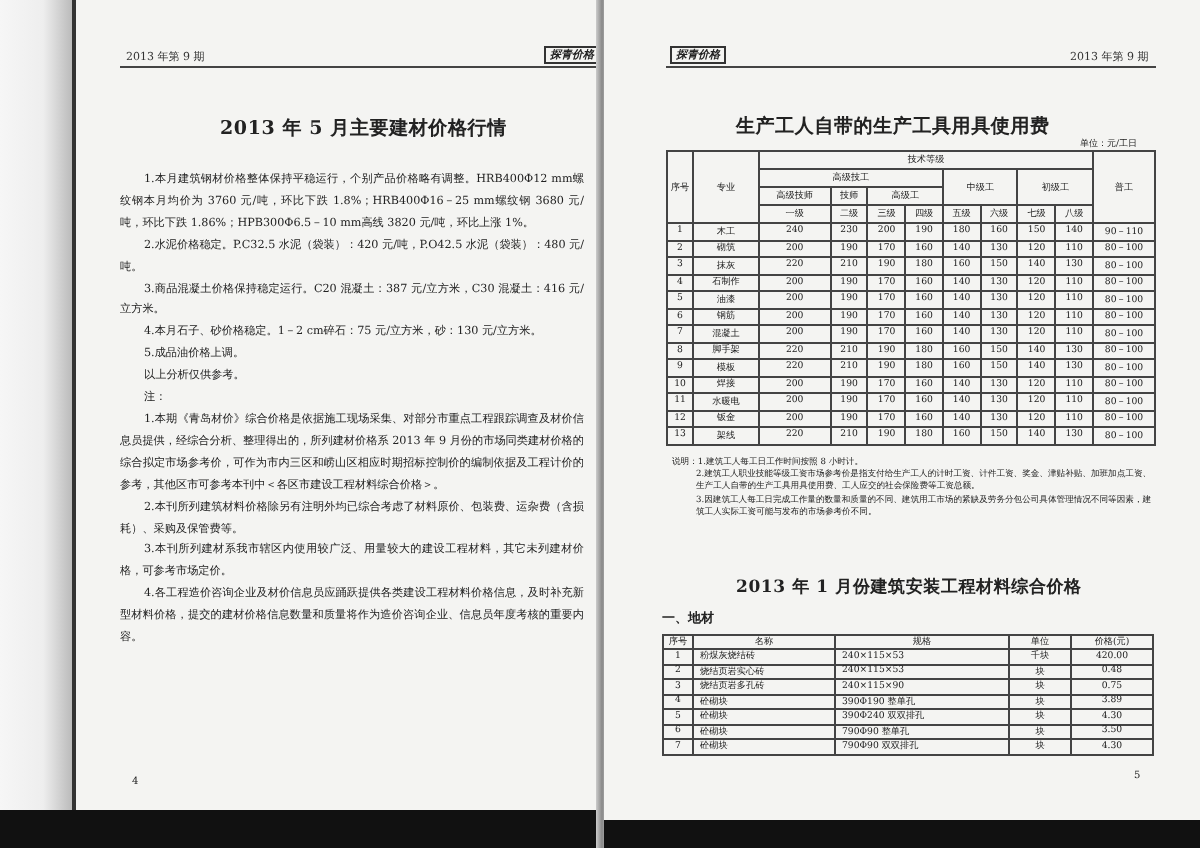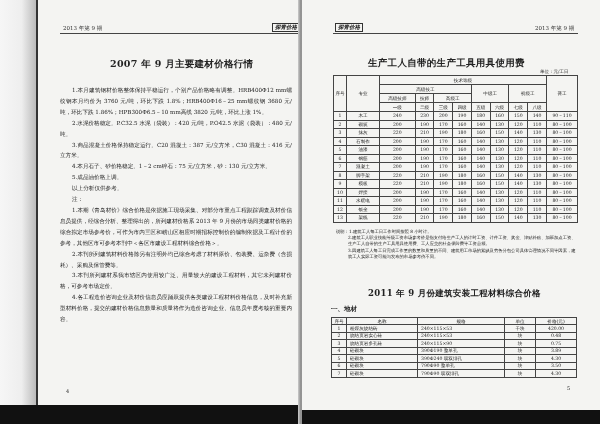--- a/index.html
+++ b/index.html
@@ -27,21 +27,21 @@
 </style>
 </head>
 <body>
 
 <div class="left-shadow"></div>
 
 <div id="left-page" class="page"></div>
 <div class="hdr" style="left:63px;top:25px;">2013 年第 9 期</div>
 <div class="badge" style="left:272px;top:23px;">探青价格</div>
 <div class="hdr-line" style="left:60px;top:33px;width:240px;"></div>
-<div class="title" style="left:110px;top:58px;">2007 年 9 月主要建材价格行情</div>
+<div class="title" style="left:110px;top:58px;">2013 年 5 月主要建材价格行情</div>
 
 <div class="para" style="top:85px;">
   <p>1.本月建筑钢材价格整体保持平稳运行，个别产品价格略有调整。HRB400Φ12 mm螺纹钢本月均价为 3760 元/吨，环比下跌 1.8%；HRB400Φ16－25 mm螺纹钢 3680 元/吨，环比下跌 1.86%；HPB300Φ6.5－10 mm高线 3820 元/吨，环比上涨 1%。</p>
   <p>2.水泥价格稳定。P.C32.5 水泥（袋装）：420 元/吨，P.O42.5 水泥（袋装）：480 元/吨。</p>
   <p>3.商品混凝土价格保持稳定运行。C20 混凝土：387 元/立方米，C30 混凝土：416 元/立方米。</p>
   <p>4.本月石子、砂价格稳定。1－2 cm碎石：75 元/立方米，砂：130 元/立方米。</p>
   <p>5.成品油价格上调。</p>
   <p>以上分析仅供参考。</p>
   <p>注：</p>
   <p>1.本期《青岛材价》综合价格是依据施工现场采集、对部分市重点工程跟踪调查及材价信息员提供，经综合分析、整理得出的，所列建材价格系 2013 年 9 月份的市场同类建材价格的综合拟定市场参考价，可作为市内三区和崂山区相应时期招标控制价的编制依据及工程计价的参考，其他区市可参考本刊中＜各区市建设工程材料综合价格＞。</p>
@@ -263,21 +263,21 @@
       </tr>
     </tbody>
 </table>
 
 <div class="notes">
   <p>说明：1.建筑工人每工日工作时间按照 8 小时计。</p>
   <p style="padding-left:12px;">2.建筑工人职业技能等级工资市场参考价是指支付给生产工人的计时工资、计件工资、奖金、津贴补贴、加班加点工资、生产工人自带的生产工具用具使用费、工人应交的社会保险费等工资总额。</p>
   <p style="padding-left:12px;">3.因建筑工人每工日完成工作量的数量和质量的不同、建筑用工市场的紧缺及劳务分包公司具体管理情况不同等因素，建筑工人实际工资可能与发布的市场参考价不同。</p>
 </div>
 
-<div class="title" style="left:368px;top:288px;font-size:8.5px;">2011 年 9 月份建筑安装工程材料综合价格</div>
+<div class="title" style="left:368px;top:288px;font-size:8.5px;">2013 年 1 月份建筑安装工程材料综合价格</div>
 <div class="sec" style="left:331px;top:305px;">一、地材</div>
 
 <table id="material-table" style="left:331px;top:317px;width:246px;">
   <thead>
     <tr style="height:7px;">
       <th style="width:14px;">序号</th>
       <th style="width:70px;">名称</th>
       <th style="width:86px;">规格</th>
       <th style="width:30px;">单位</th>
       <th>价格(元)</th>

